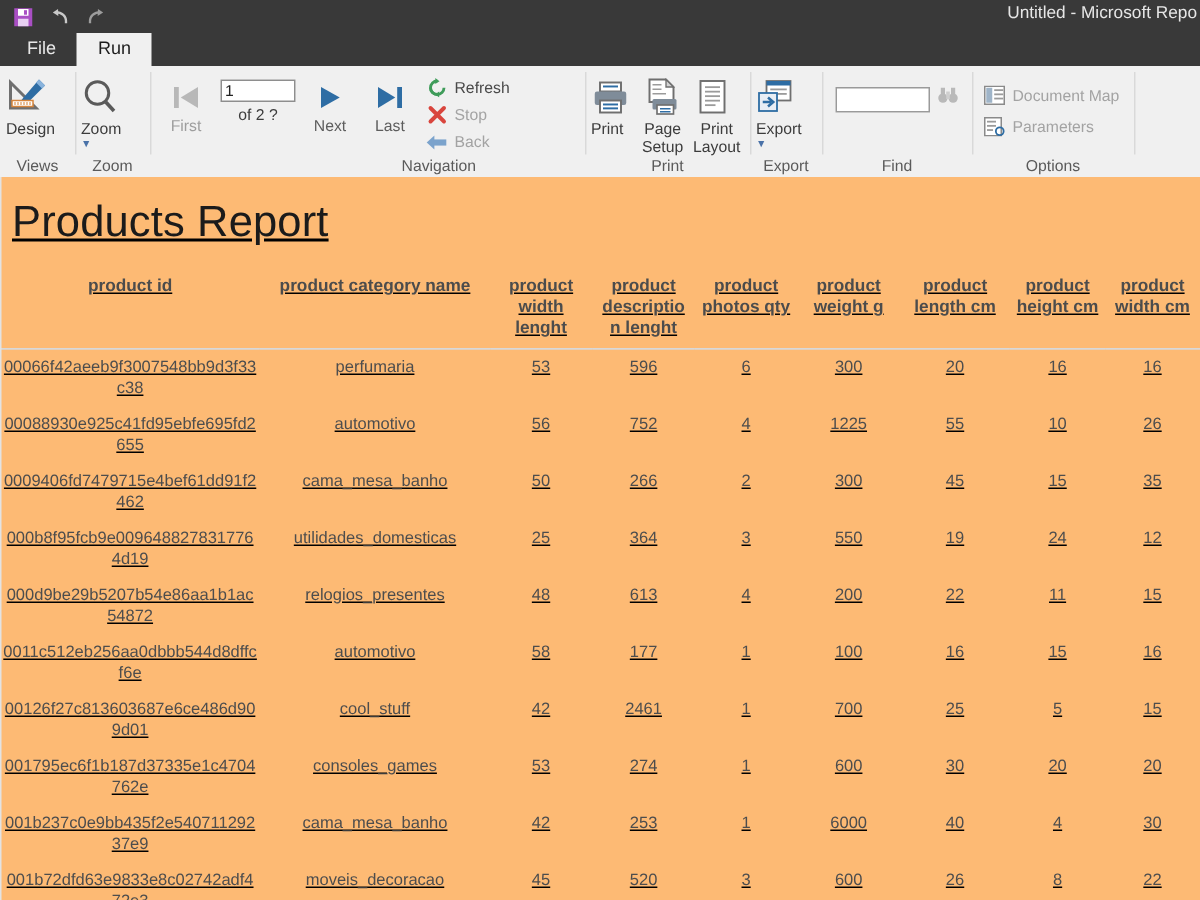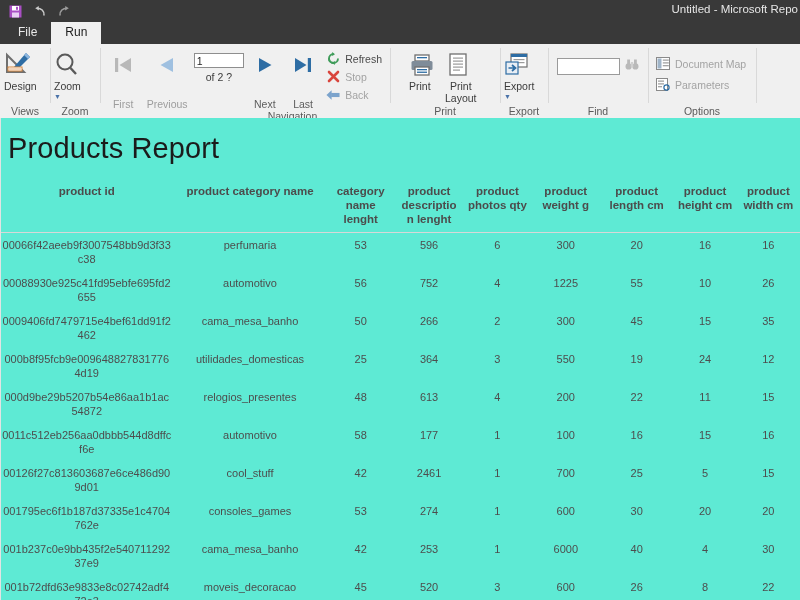--- a/index.html
+++ b/index.html
@@ -139,21 +139,20 @@
     margin-top: 1px;
   }
 
   .navbtn {
     width: 40px;
     display: flex;
     flex-direction: column;
     align-items: center;
     padding-top: 5px;
     cursor: default;
-    gap: 20px;
   }
   .navbtn .ico {
     height: 26px;
     display: flex;
     align-items: center;
     justify-content: center;
   }
   .navbtn .lbl {
     font-size: 10.5px;
     line-height: 12px;
@@ -230,22 +229,23 @@
     font-family: "Liberation Sans", sans-serif;
   }
 
   
   .report {
     position: absolute;
     left: 0;
     top: 118px;
     width: 800px;
     height: 482px;
-    background: #5eead4;
+    background: #fdba74;
     overflow: hidden;
+    text-decoration: underline;
   }
   .report-title {
     font-size: 29px;
     font-weight: normal;
     color: #1b1b1b;
     padding: 14px 0 0 8px;
     letter-spacing: 0.1px;
     font-family: "Liberation Sans", sans-serif;
   }
 
@@ -366,28 +366,20 @@
     <div class="rgroup" style="width:290px">
       <div class="rgroup-body">
         <div class="navbtn disabled">
           <span class="ico">
             <svg width="22" height="20" viewBox="0 0 22 20">
               <rect x="3" y="3" width="3.2" height="14" fill="#b8b8b8"></rect>
               <path d="M19 3 L19 17 L7.5 10 Z" fill="#b8b8b8"></path>
             </svg>
           </span>
           <span class="lbl">First</span>
-        </div>
-        <div class="navbtn disabled" style="width:52px">
-          <span class="ico">
-            <svg width="20" height="20" viewBox="0 0 20 20">
-              <path d="M16 3 L16 17 L3.5 10 Z" fill="#9fc0e0"></path>
-            </svg>
-          </span>
-          <span class="lbl">Previous</span>
         </div>
         <div class="pagebox">
           <input type="text" value="1" style="">
           <span class="pageof">of  2 ?</span>
         </div>
         <div class="navbtn">
           <span class="ico">
             <svg width="20" height="20" viewBox="0 0 20 20">
               <path d="M4 3 L4 17 L16.5 10 Z" fill="#2e6da4"></path>
             </svg>
@@ -448,20 +440,39 @@
               <rect x="8" y="17" width="10" height="1.3" fill="#2e6da4"></rect>
               <rect x="8" y="19.6" width="10" height="1.3" fill="#2e6da4"></rect>
               <rect x="8" y="5" width="10" height="1.3" fill="#2e6da4"></rect>
             </svg>
           </span>
           <span class="lbl">Print</span>
         </div>
         <div class="bigbtn" style="width:36px">
           <span class="ico">
             <svg width="26" height="26" viewBox="0 0 26 26">
+              <path d="M5 1 L16 1 L21 6 L21 16 L5 16 Z" fill="#fff" stroke="#6f6f6f" stroke-width="1.3"></path>
+              <path d="M16 1 L16 6 L21 6 Z" fill="#d5d5d5" stroke="#6f6f6f" stroke-width="0.9"></path>
+              <rect x="7" y="4" width="6" height="1" fill="#9b9b9b"></rect>
+              <rect x="7" y="7" width="6" height="1" fill="#9b9b9b"></rect>
+              <rect x="7" y="10" width="9" height="1" fill="#9b9b9b"></rect>
+              <rect x="7" y="14" width="16" height="7" rx="1" fill="#7f8c99"></rect>
+              <rect x="10" y="18" width="11" height="6" fill="#fff" stroke="#6f6f6f" stroke-width="1.1"></rect>
+              <rect x="12" y="20" width="7" height="1" fill="#2e6da4"></rect>
+              <rect x="12" y="22" width="7" height="1" fill="#2e6da4"></rect>
+            </svg>
+          </span>
+          <span class="lbl">
+            <span>Page</span><br>
+            <span>Setup</span>
+          </span>
+        </div>
+        <div class="bigbtn" style="width:36px">
+          <span class="ico">
+            <svg width="26" height="26" viewBox="0 0 26 26">
               <rect x="5" y="2" width="16" height="21" fill="#fff" stroke="#6f6f6f" stroke-width="1.3"></rect>
               <rect x="8" y="5.5" width="10" height="1.2" fill="#9b9b9b"></rect>
               <rect x="8" y="8.5" width="10" height="1.2" fill="#9b9b9b"></rect>
               <rect x="8" y="11.5" width="10" height="1.2" fill="#9b9b9b"></rect>
               <rect x="8" y="14.5" width="10" height="1.2" fill="#9b9b9b"></rect>
               <rect x="8" y="17.5" width="7" height="1.2" fill="#9b9b9b"></rect>
             </svg>
           </span>
           <span class="lbl">
             <span>Print</span><br>
@@ -557,21 +568,21 @@
         <col style="width:67px">
         <col style="width:67px">
         <col style="width:72px">
         <col style="width:62px">
         <col style="width:62px">
       </colgroup>
       <thead>
         <tr>
           <th>product id</th>
           <th>product category name</th>
-          <th>category name lenght</th>
+          <th>product width lenght</th>
           <th>product descriptio n lenght</th>
           <th>product photos qty</th>
           <th>product weight g</th>
           <th>product length cm</th>
           <th>product height cm</th>
           <th>product width cm</th>
         </tr>
       </thead>
       <tbody>
           <tr>

